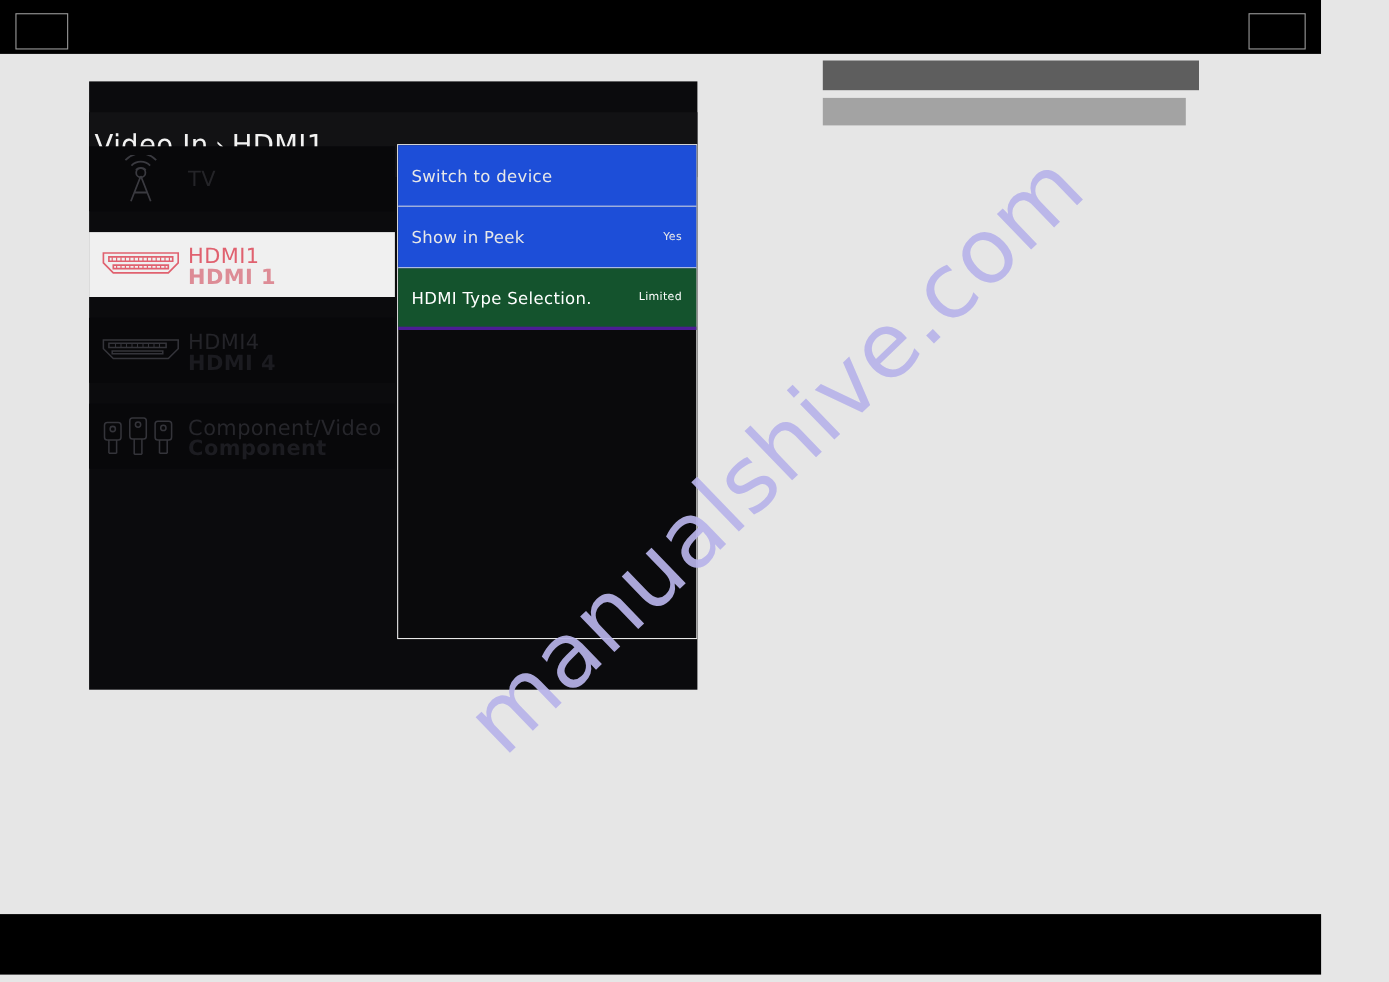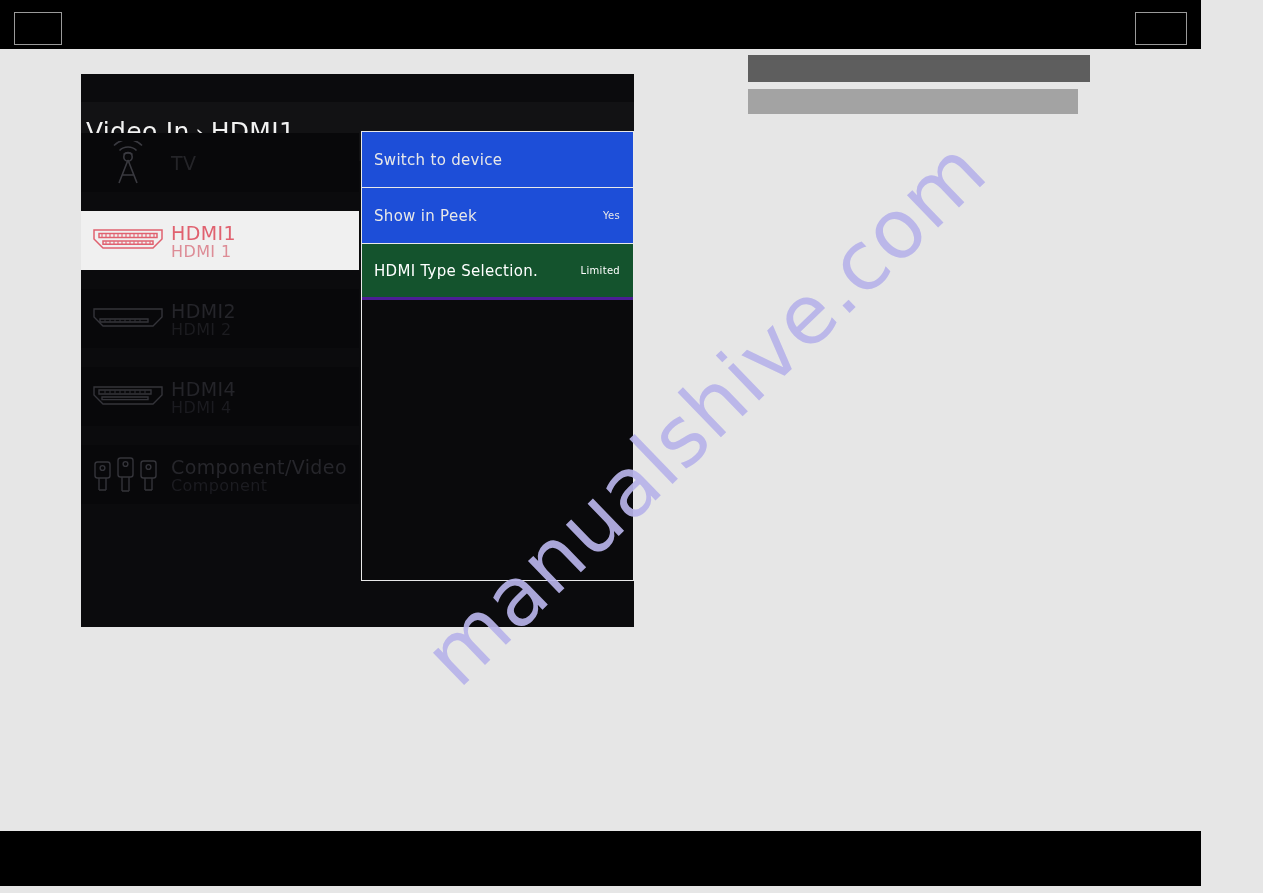--- a/index.html
+++ b/index.html
@@ -144,24 +144,25 @@
   .src-text { display: flex; flex-direction: column; justify-content: center; }
   .src-name {
     font-family: "DejaVu Sans", sans-serif;
     font-size: 19px;
     line-height: 22px;
     color: #2b2b2e;
     letter-spacing: 0.4px;
   }
   .src-sub {
     font-family: "DejaVu Sans", sans-serif;
-    font-size: 16px;
+    font-size: 19px;
     line-height: 16px;
     color: #232326;
     letter-spacing: 0.4px;
+    font-weight: bold;
   }
   .source-row.active .src-name { color: #e0616f; }
   .source-row.active .src-sub  { color: #dd8c96; }
 
   
   .r-tv    .src-name { color: #242428; }
   .r-tv    .src-sub  { color: #1b1b1e; }
   .r-hdmi2 .src-name { color: #25252a; }
   .r-hdmi2 .src-sub  { color: #1c1c20; }
   .r-hdmi3 .src-name { color: #222227; }
@@ -263,35 +264,20 @@
               <path d="M15 16.3 v2.6 M19 16.3 v2.6 M23 16.3 v2.6 M27 16.3 v2.6 M31 16.3 v2.6 M35 16.3 v2.6 M39 16.3 v2.6 M43 16.3 v2.6 M47 16.3 v2.6 M51 16.3 v2.6 M55 16.3 v2.6 M59 16.3 v2.6"></path>
             </g>
           </svg>
         </span>
         <span class="src-text">
           <span class="src-name">HDMI1</span>
           <span class="src-sub">HDMI 1</span>
         </span>
       </div>
 
-      <div class="source-row dim r-hdmi2">
-        <span class="src-icon">
-          <svg width="74" height="32" viewBox="0 0 74 32" fill="none" stroke="#34343a" stroke-width="1.4">
-            <path d="M3 6 h68 v8 l-9 9 h-50 l-9 -9 z"></path>
-            <path d="M9 16 h48 v3 h-48 z"></path>
-            <g stroke-width="1">
-                <path d="M14 16.4 v2.4 M19 16.4 v2.4 M24 16.4 v2.4 M29 16.4 v2.4 M34 16.4 v2.4 M39 16.4 v2.4 M44 16.4 v2.4 M49 16.4 v2.4"></path>
-              </g>
-          </svg>
-        </span>
-        <span class="src-text">
-          <span class="src-name">HDMI2</span>
-          <span class="src-sub">HDMI 2</span>
-        </span>
-      </div>
 
 
       <div class="source-row dim r-hdmi4">
         <span class="src-icon">
           <svg width="74" height="32" viewBox="0 0 74 32" fill="none" stroke="#34343a" stroke-width="1.4">
             <path d="M3 6 h68 v8 l-9 9 h-50 l-9 -9 z"></path>
             <path d="M8 9 h52 v4 h-52 z"></path>
             <path d="M11 16 h46 v2.6 h-46 z"></path>
             <g stroke-width="1">
                 <path d="M14 9.4 v3 M19 9.4 v3 M24 9.4 v3 M29 9.4 v3 M34 9.4 v3 M39 9.4 v3 M44 9.4 v3 M49 9.4 v3 M54 9.4 v3"></path>

